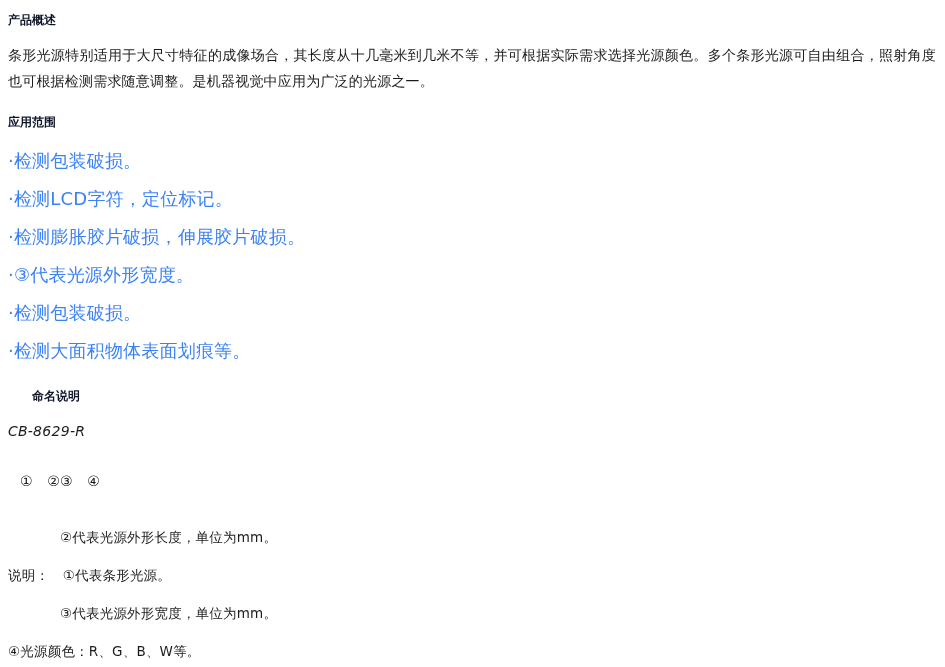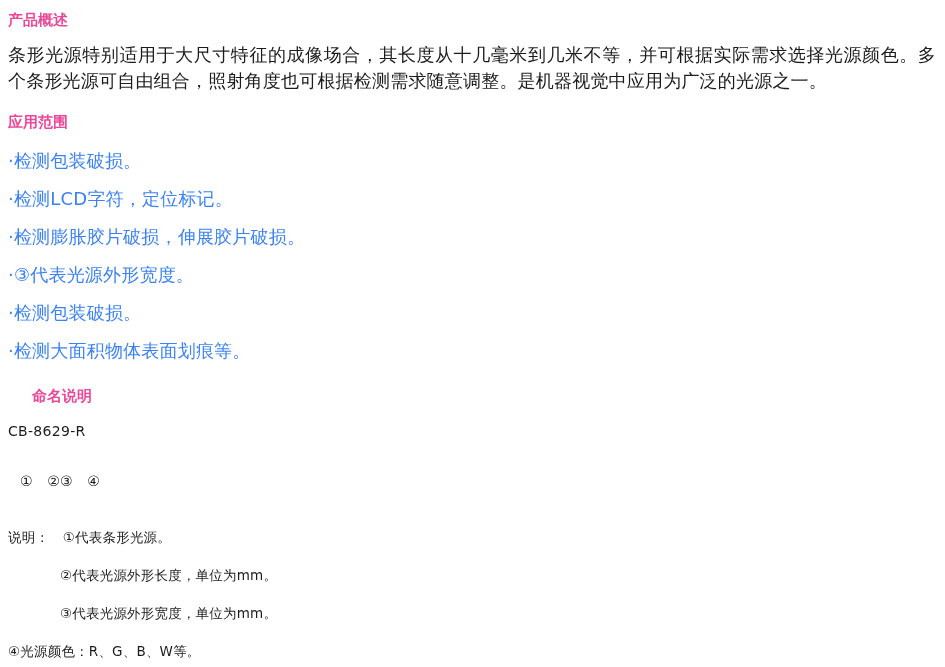--- a/index.html
+++ b/index.html
@@ -16,28 +16,28 @@
   }
   .page {
     position: relative;
     width: 945px;
     height: 667px;
     box-sizing: border-box;
     padding: 10px 12px 0 8px;
     overflow: hidden;
   }
   .section-heading {
-    font-size: 15px;
+    font-size: 12px;
     font-weight: bold;
-    color: #ec4899;
+    color: #0f172a;
     line-height: 20px;
     margin: 0;
   }
   .para {
-    font-size: 18px;
+    font-size: 14px;
     color: #1c1c1c;
     line-height: 26px;
     margin: 0;
     text-align: justify;
     letter-spacing: 0.2px;
   }
   .gap-6 { height: 6px; }
   .gap-10 { height: 10px; }
 
   .intro-block {
@@ -50,20 +50,21 @@
     line-height: 38px;
     margin: 0;
     letter-spacing: 0.2px;
   }
   .naming-code {
     font-size: 14px;
     color: #1c1c1c;
     line-height: 38px;
     margin: 0;
     letter-spacing: 0.3px;
+    font-style: italic;
   }
   .circled-row {
     font-size: 14px;
     color: #1c1c1c;
     line-height: 38px;
     margin: 12px;
     letter-spacing: 0.3px;
   }
 
   .legend-row {
@@ -110,19 +111,19 @@
 
   <div class="gap-6"></div>
 
   <p class="naming-code">CB-8629-R</p>
 
   <p class="circled-row">①　②③　④</p>
 
   <div class="gap-6"></div>
 
   <div>
+    <p class="legend-row legend-indent-2">②代表光源外形长度，单位为mm。</p>
     <p class="legend-row legend-indent-1">说明：　①代表条形光源。</p>
-    <p class="legend-row legend-indent-2">②代表光源外形长度，单位为mm。</p>
     <p class="legend-row legend-indent-3">③代表光源外形宽度，单位为mm。</p>
     <p class="legend-row legend-indent-4">④光源颜色：R、G、B、W等。</p>
   </div>
 
 </div>
 
 </body></html>

